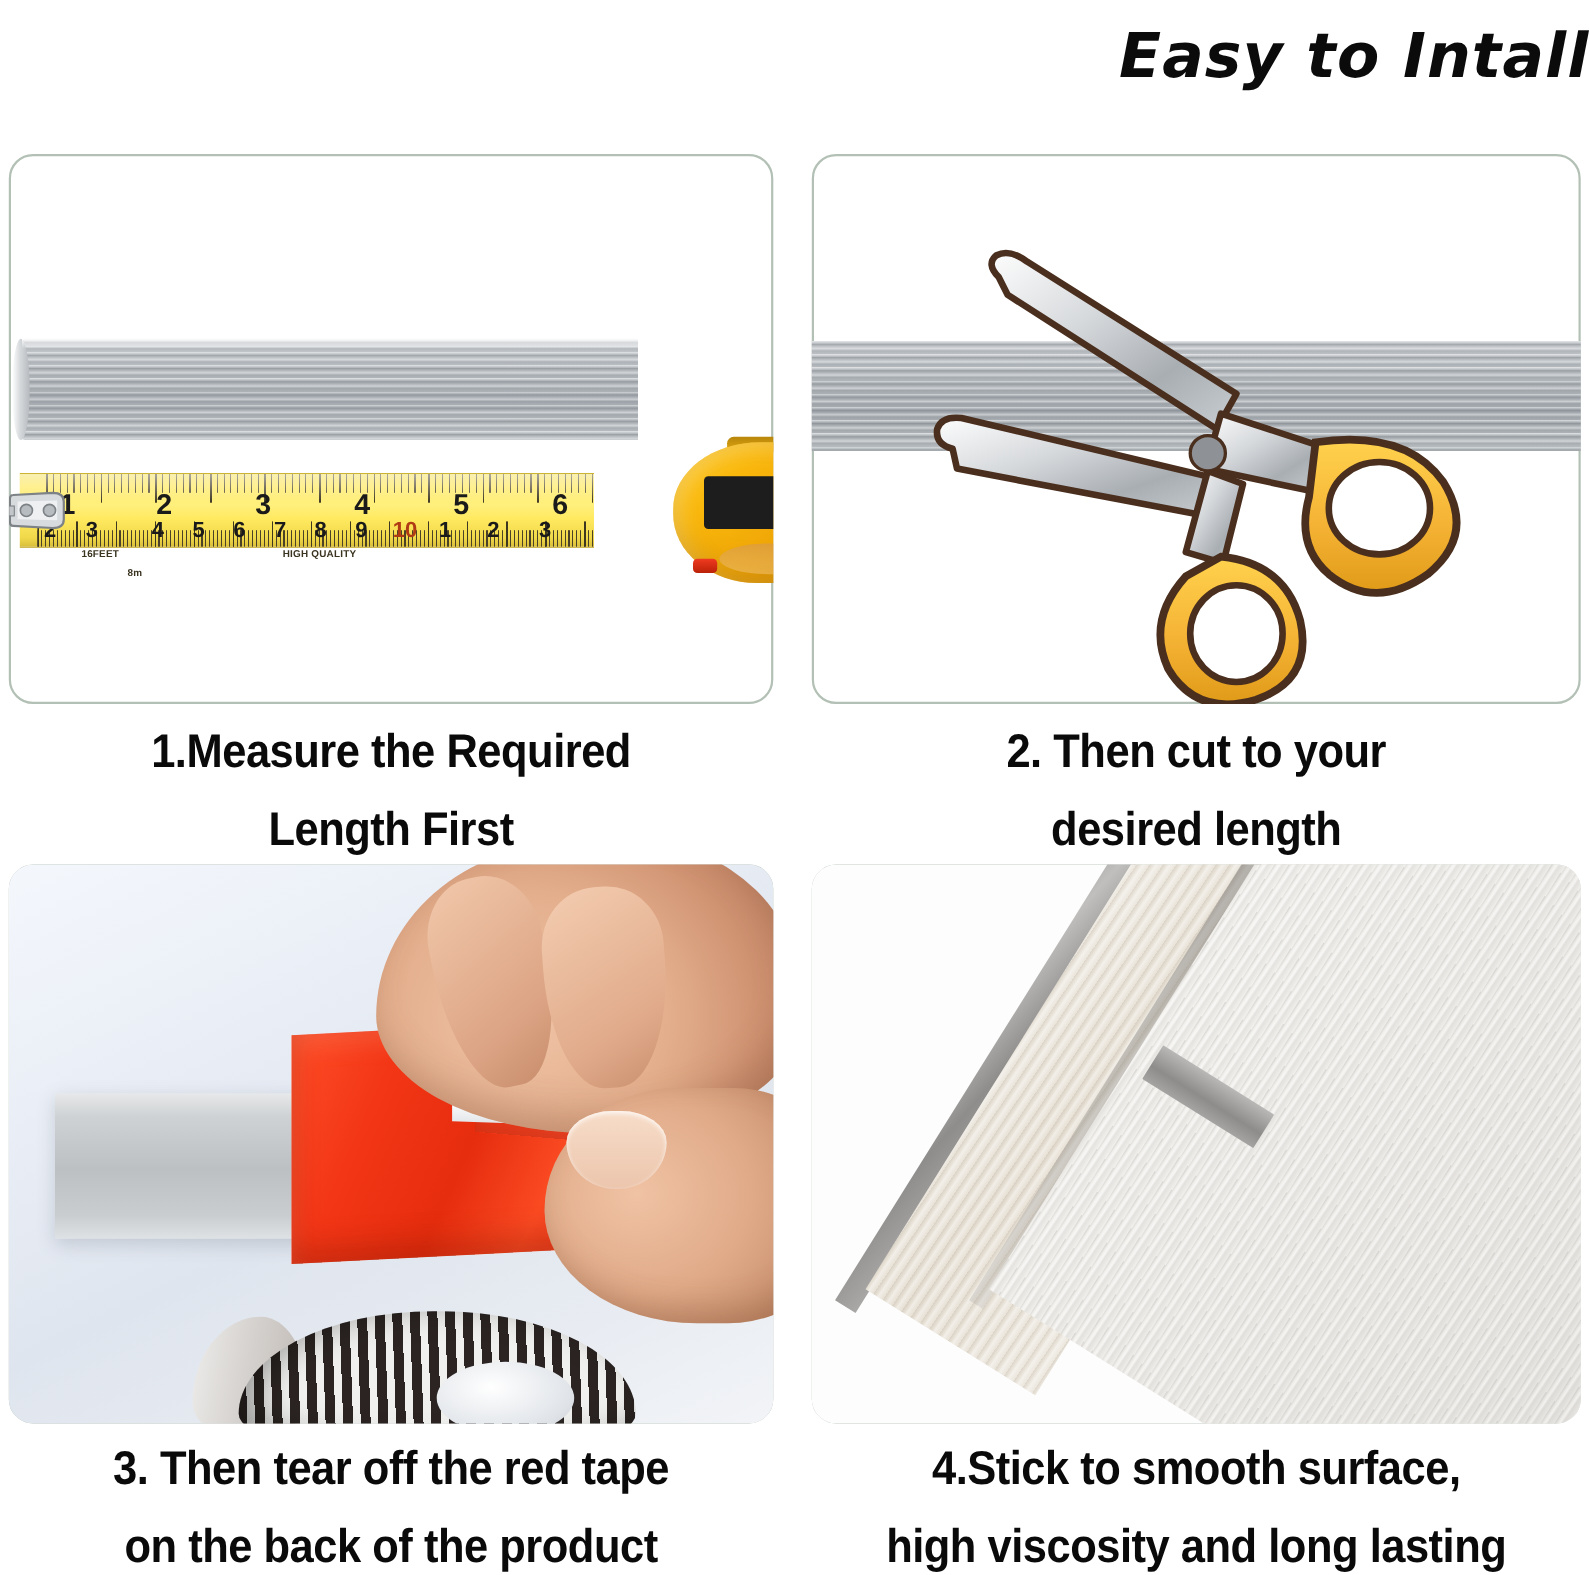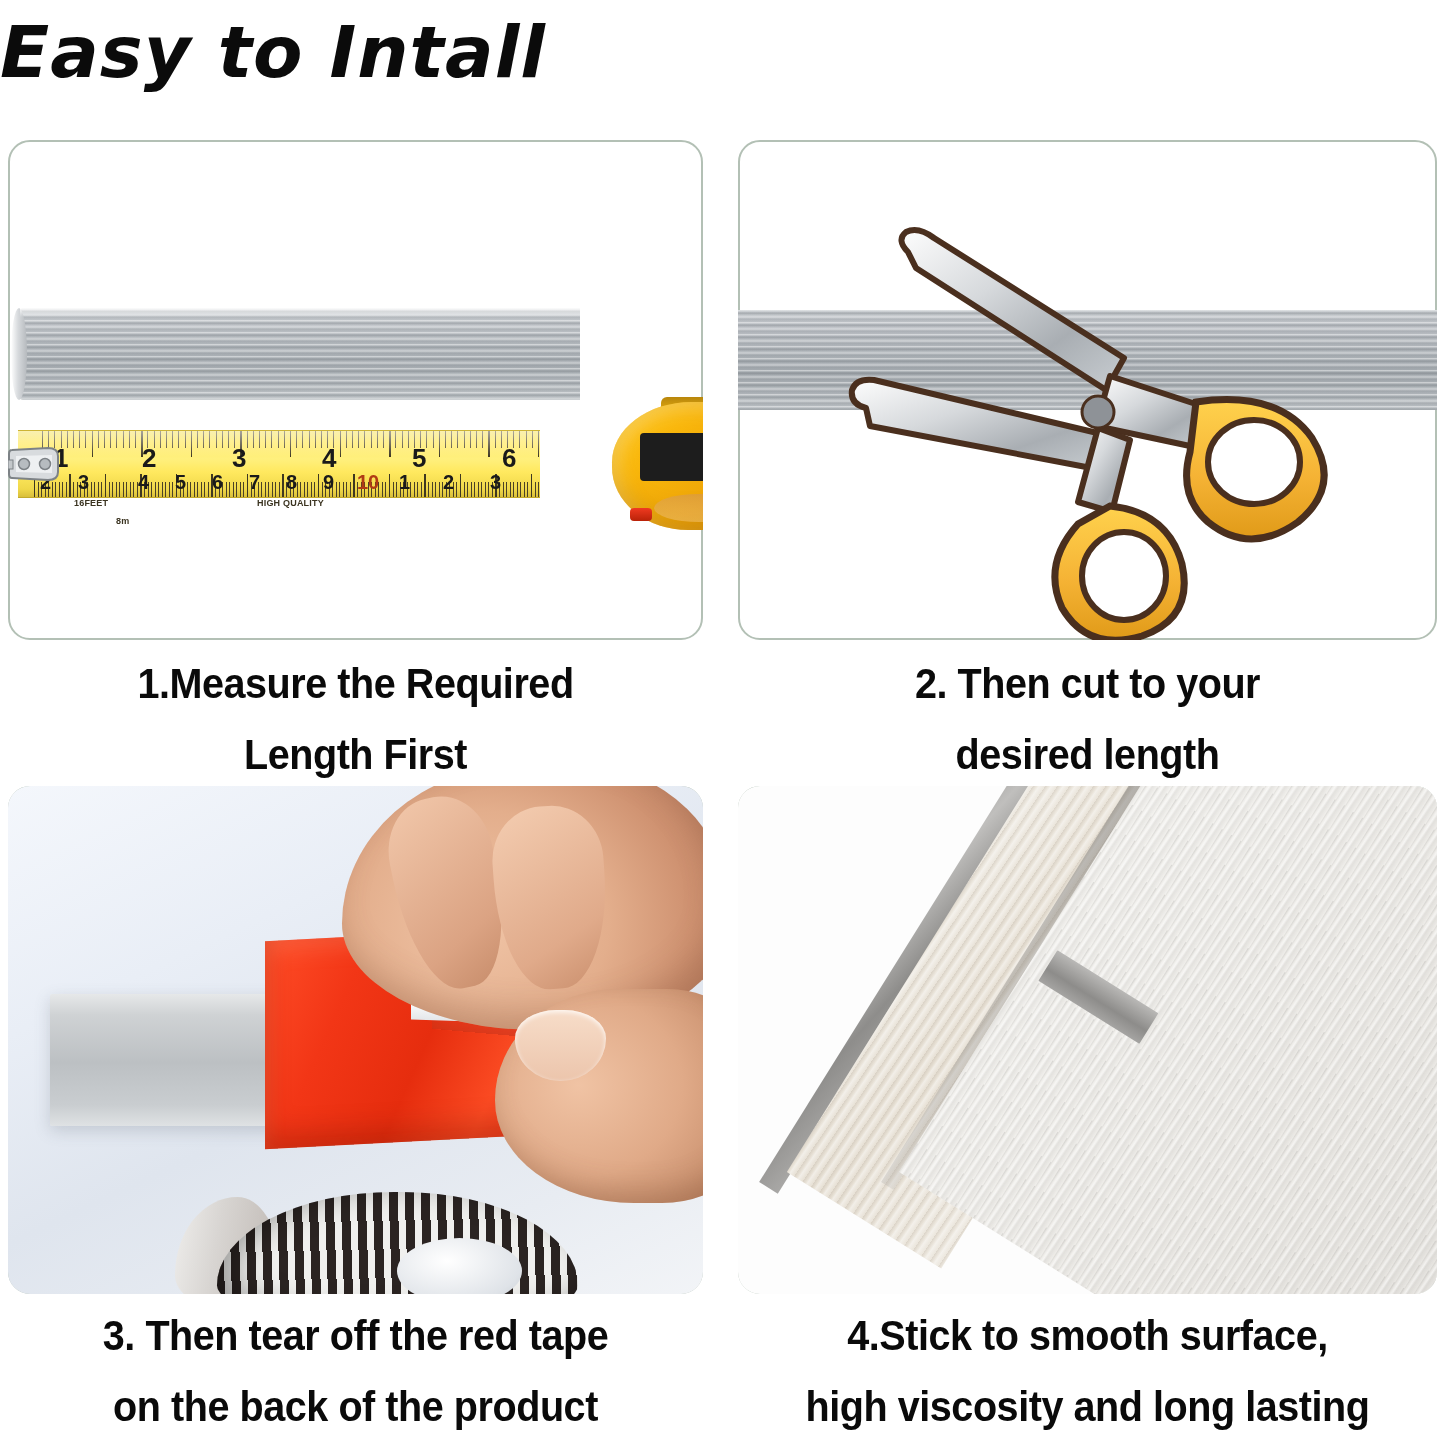--- a/index.html
+++ b/index.html
@@ -20,23 +20,23 @@
     background: #ffffff;
   }
 
   
   .title {
     position: absolute;
     left: 0; top: 2px;
     width: 1445px;
     height: 100px;
     line-height: 100px;
-    text-align: left;
+    text-align: right;
     font-family: "DejaVu Sans", sans-serif;
-    font-size: 72px;
+    font-size: 56px;
     font-weight: 700;
     font-style: italic;
     letter-spacing: 1px;
     color: #0b0b0b;
     white-space: nowrap;
   }
 
   
   .grid {
     position: absolute;

